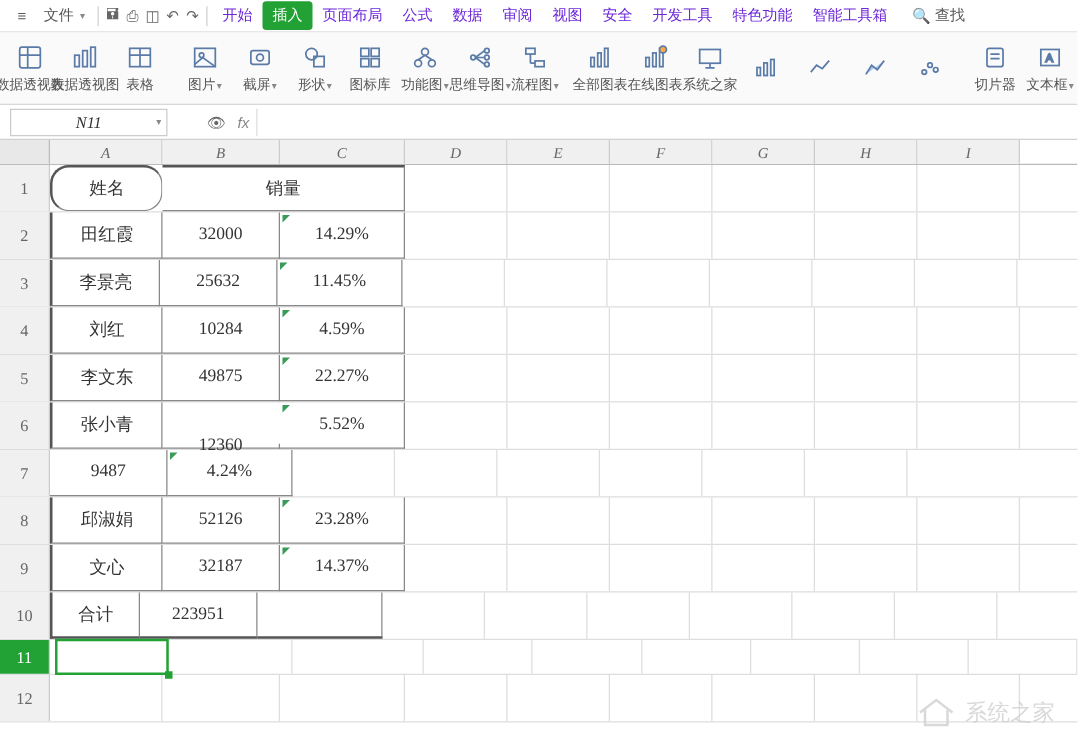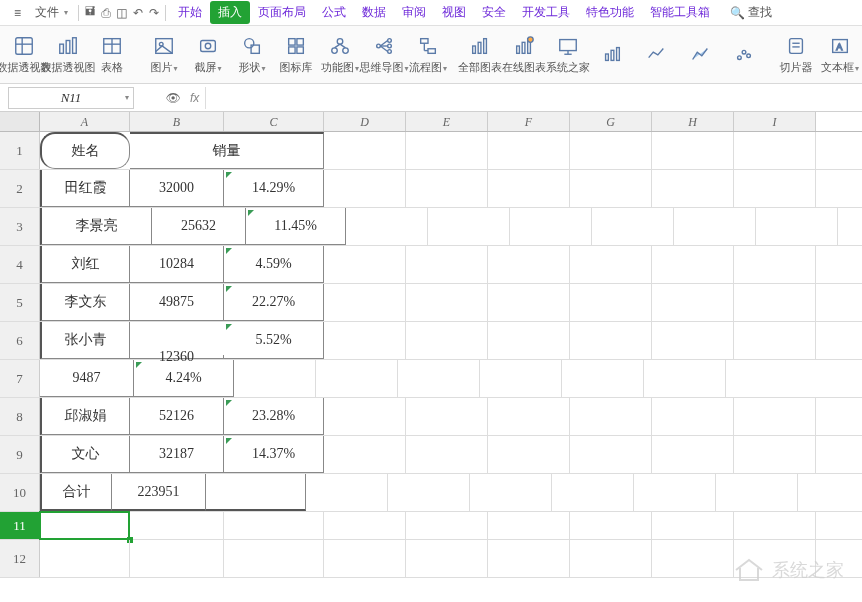--- a/index.html
+++ b/index.html
@@ -32,21 +32,21 @@
 
 
 .grid-wrap { position: relative; }
 .colheads { display: flex; height: 20px; border-bottom: 1px solid #bbb; }
 .corner { width: 40px; background: #e8e8e8; border-right: 1px solid #bbb; }
 .colhead { text-align: center; background: #f0f0f0; border-right: 1px solid #ccc; font-size: 12px; color: #666; font-family: "Times New Roman", serif; font-style: italic; line-height: 20px; }
 .cA { width: 90px; } .cB { width: 94px; } .cC { width: 100px; }
 .cD, .cE, .cF, .cG, .cH, .cI { width: 82px; }
 
 .row { display: flex; border-bottom: 1px solid #ddd; }
-.row.tall { height: 38px; } .row.short { height: 28px; }
+.row.tall { height: 38px; } .row.short { height: 28px; justify-content: space-between; }
 .rowhead { width: 40px; background: #f0f0f0; border-right: 1px solid #ccc; display: flex; align-items: center; justify-content: center; color: #666; font-family: "Times New Roman", serif; font-size: 13px; }
 .rowhead.sel { background: #22a234; color: #fff; }
 .cell { border-right: 1px solid #ddd; display: flex; align-items: center; justify-content: center; font-size: 14px; color: #333; font-family: "SimSun", serif; position: relative; }
 .cell.data-border { border-right: 2px solid #555; }
 .cell.data-lborder { border-left: 2px solid #555; }
 .row.data-top .cell.inblock { border-top: 2px solid #555; }
 .cell.inblock { border-right: 1px solid #888; border-bottom: 1px solid #888; }
 .cell .tri { position: absolute; top: 2px; left: 2px; width: 0; height: 0; border-top: 6px solid #3a9b56; border-right: 6px solid transparent; }
 .cursor-cell::after { content: ""; position: absolute; inset: -1px; border: 2px solid #22a234; pointer-events: none; }
 .cursor-handle { position: absolute; right: -4px; bottom: -4px; width: 6px; height: 6px; background: #22a234; }
@@ -334,21 +334,21 @@
         <div class="cell inblock data-border" style="width: 100px;">14.29%<div class="tri"></div></div>
         <div class="cell " style="width: 82px;"></div>
         <div class="cell " style="width: 82px;"></div>
         <div class="cell " style="width: 82px;"></div>
         <div class="cell " style="width: 82px;"></div>
         <div class="cell " style="width: 82px;"></div>
         <div class="cell " style="width: 82px;"></div>
       </div>
       <div class="row tall">
         <div class="rowhead">3</div>
-        <div class="cell inblock data-lborder" style="width: 112px;">李景亮</div>
+        <div class="cell inblock data-lborder" style="width: 88px;">李景亮</div>
         <div class="cell inblock" style="width: 94px;">25632</div>
         <div class="cell inblock data-border" style="width: 100px;">11.45%<div class="tri"></div></div>
         <div class="cell " style="width: 82px;"></div>
         <div class="cell " style="width: 82px;"></div>
         <div class="cell " style="width: 82px;"></div>
         <div class="cell " style="width: 82px;"></div>
         <div class="cell " style="width: 82px;"></div>
         <div class="cell " style="width: 82px;"></div>
       </div>
       <div class="row tall">

